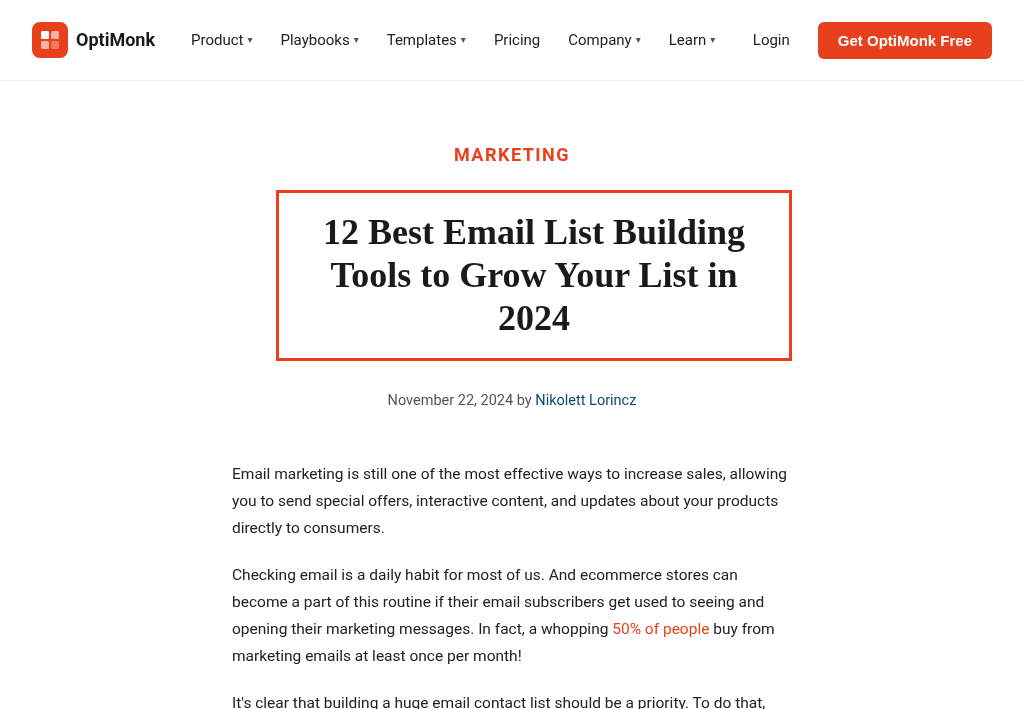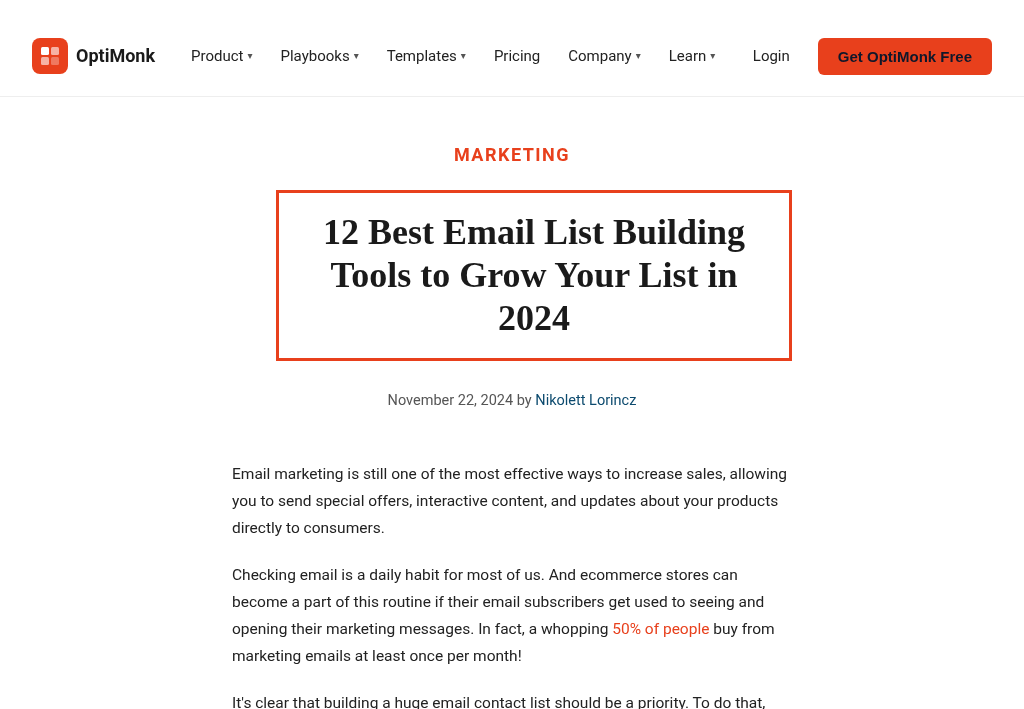--- a/index.html
+++ b/index.html
@@ -18,21 +18,21 @@
 
     
     .navbar {
       display: flex;
       align-items: center;
       padding: 16px 32px;
       height: 81px;
       border-bottom: 1px solid #eee;
       background: #fff;
       position: sticky;
-      top: 16px;
+      top: 0;
       z-index: 100;
     }
 
     .navbar-logo {
       display: flex;
       align-items: center;
       gap: 8px;
       margin-right: 24px;
       text-decoration: none;
       color: #1a1a1a;
@@ -91,21 +91,21 @@
     .login-btn {
       font-size: 15px;
       color: #222;
       cursor: pointer;
       padding: 8px 12px;
       text-decoration: none;
     }
 
     .cta-btn {
       background: #e8401c;
-      color: #0f172a;
+      color: #ffffff;
       border: none;
       padding: 10px 20px;
       border-radius: 6px;
       font-size: 15px;
       font-weight: 600;
       cursor: pointer;
       white-space: nowrap;
     }
 
     

